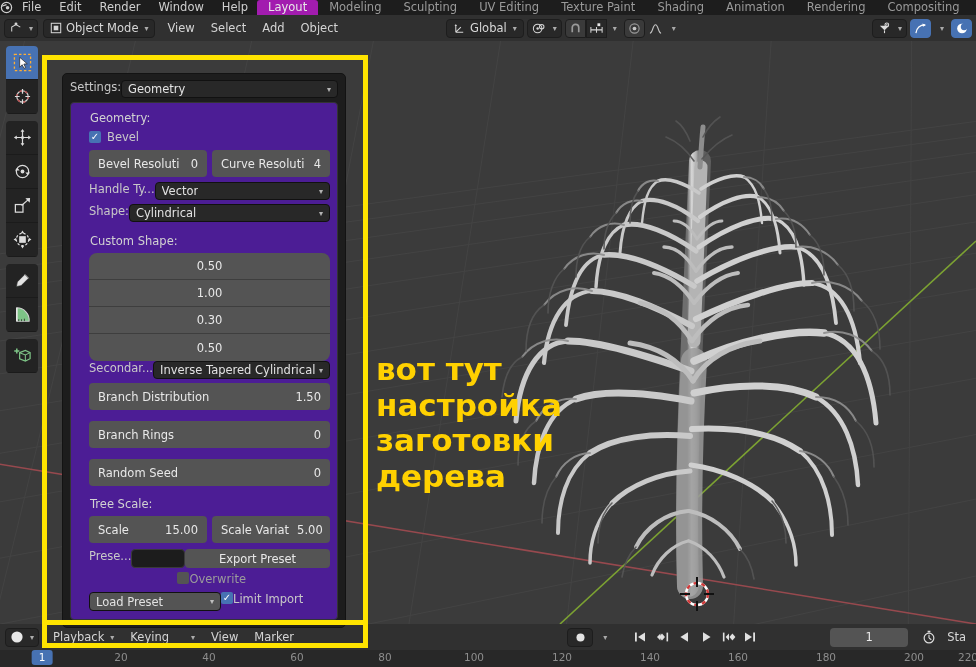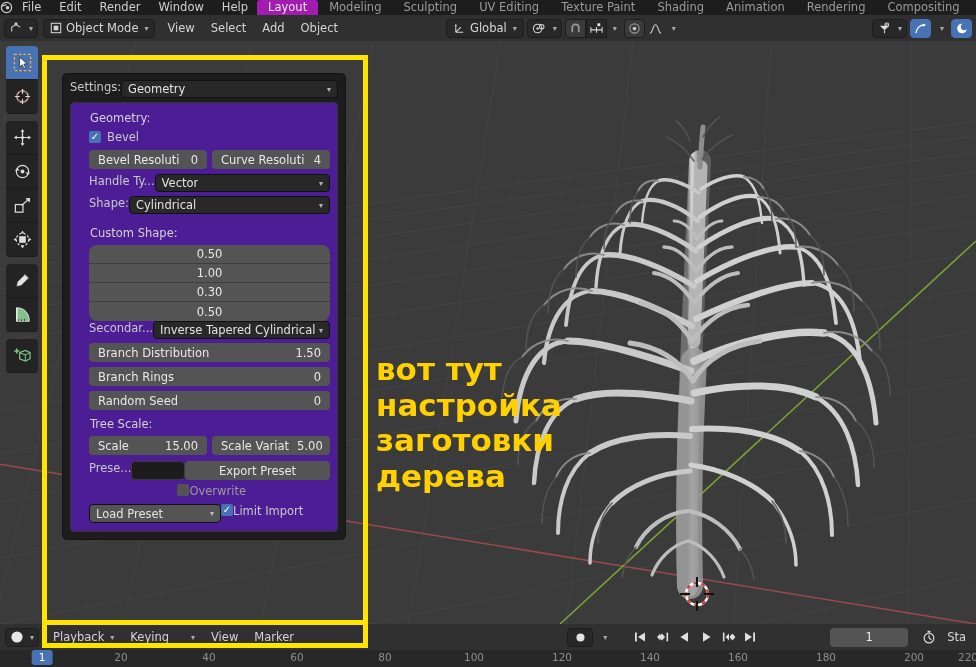--- a/index.html
+++ b/index.html
@@ -88,32 +88,32 @@
   }
   .sectlbl { color:#d2d2d2; margin:2px 0 5px 1px; }
   .chkrow { display:flex; align-items:center; gap:6px; margin-bottom:6px; }
   .chk {
     width:12px;height:12px;border-radius:2px;background:#4772b3;
     display:flex;align-items:center;justify-content:center;
     font-size:10px;color:#fff;line-height:1;
   }
   .chk.off { background:#545454; }
   .numbtn {
-    height:19px;background:#545454;border-radius:4px;
+    height:27px;background:#545454;border-radius:4px;
     display:flex;align-items:center;justify-content:space-between;
     padding:0 9px; color:#e8e8e8; font-size:11.5px; white-space:nowrap; overflow:hidden;
   }
   .numbtn .nv{ margin-left:8px; }
   .numbtn.center { justify-content:center; }
   .two { display:flex; gap:5px; margin-bottom:5px; }
   .two > * { flex:1 1 0; min-width:0; }
   .stack { border-radius:8px; overflow:hidden; }
   .stack .numbtn { border-radius:0; border-bottom:1px solid #3e3e3e; }
   .stack .numbtn:last-child { border-bottom:none; }
-  .fullnum { margin-bottom:5px;text-align:center; }
+  .fullnum { margin-bottom:11px;text-align:center; }
   .textfield {
     flex:1 1 auto; height:19px; background:#1c1c1c; border:1px solid #3a3a3a;
     border-radius:4px;
   }
   .btn {
     height:19px;background:#545454;border-radius:4px;
     display:flex;align-items:center;justify-content:center;
     color:#e8e8e8;font-size:11.5px; padding:0 8px; white-space:nowrap;
   }
   .right { justify-content:flex-end; }

